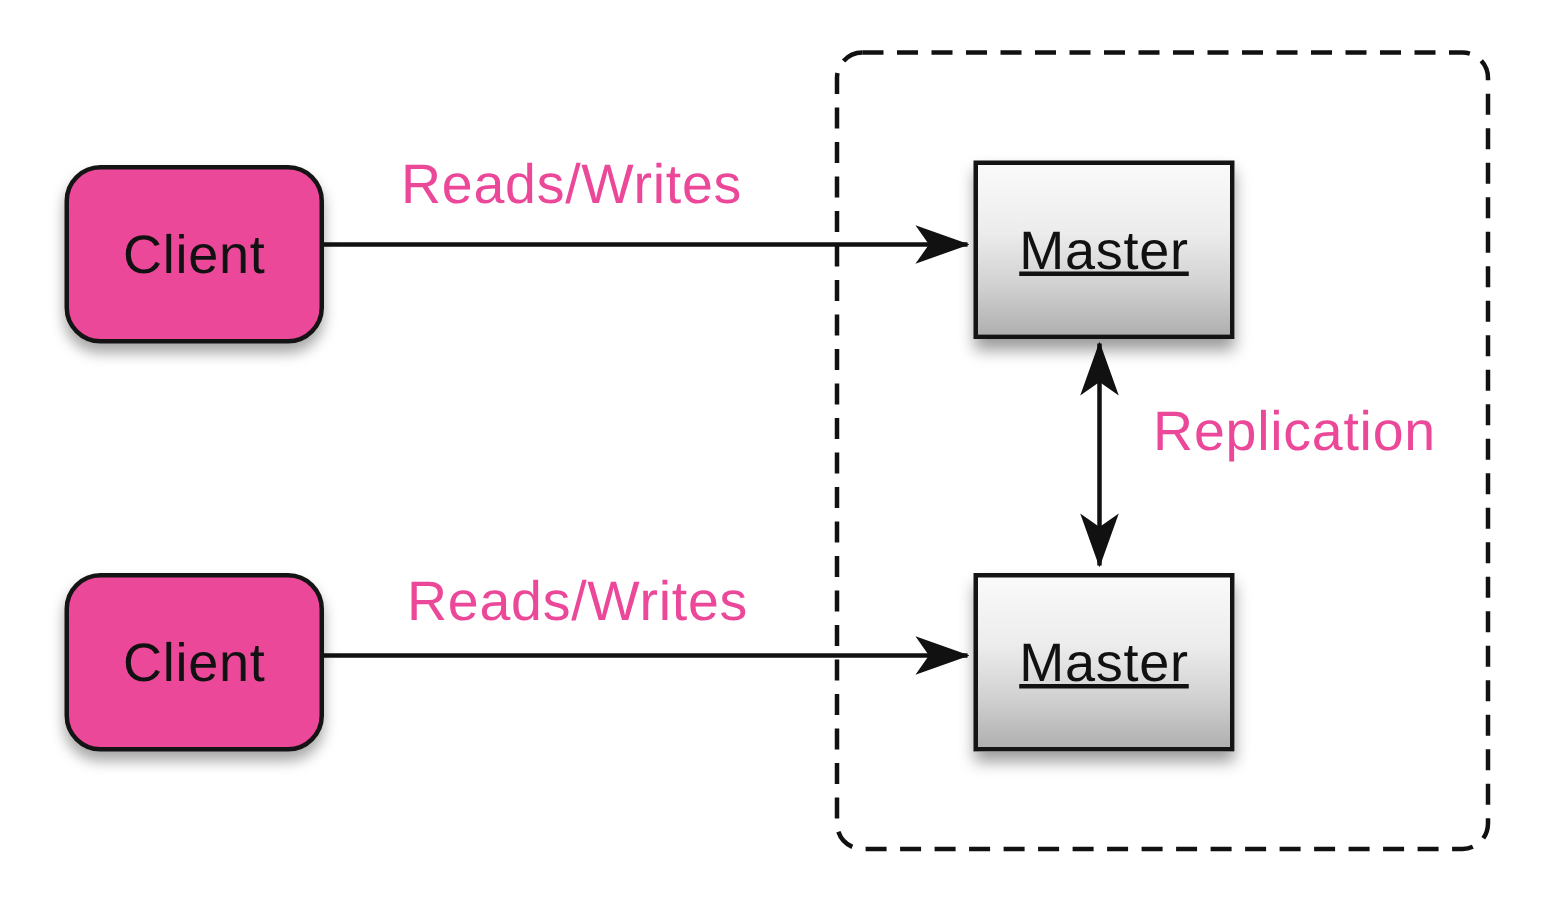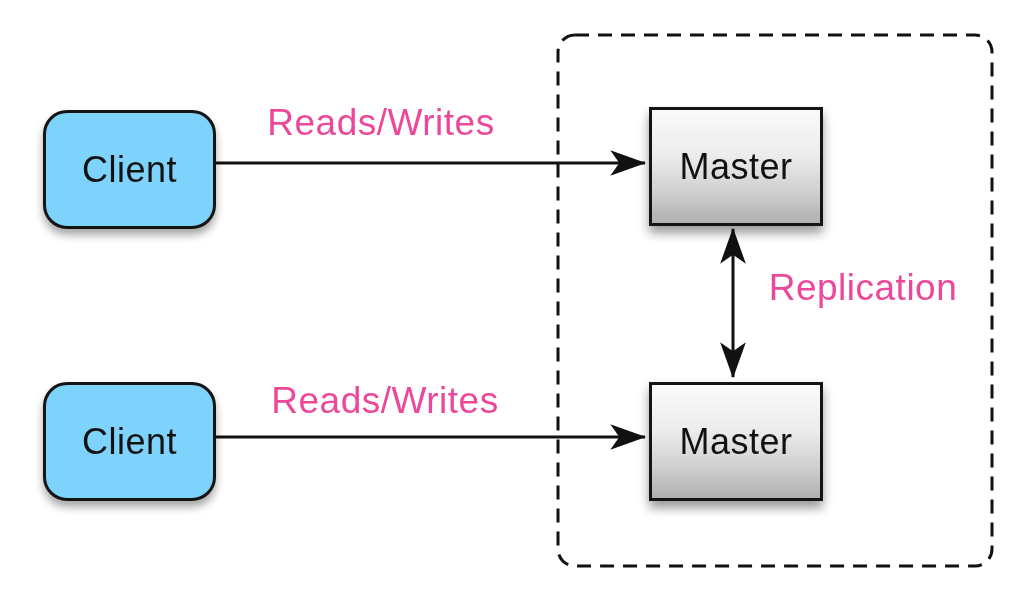--- a/index.html
+++ b/index.html
@@ -27,31 +27,32 @@
     display: flex;
     align-items: center;
     justify-content: center;
     font-size: 36px;
     color: #111111;
     letter-spacing: 0.5px;
   }
   .client {
     width: 167px;
     height: 113px;
-    background: #7dd3fc;
+    background: #ec4899;
     border: 3px solid #141414;
     border-radius: 24px;
     box-shadow: 0 6px 9px rgba(0,0,0,0.35);
   }
   .master {
     width: 168px;
     height: 113px;
     background: linear-gradient(180deg, #fafafa 0%, #ececec 40%, #d2d2d2 70%, #b0b0b0 100%);
     border: 3px solid #141414;
     box-shadow: 0 7px 10px rgba(0,0,0,0.4);
+    text-decoration: underline;
   }
   .client1 { left: 43px;  top: 110px; }
   .client2 { left: 43px;  top: 382px; }
   .master1 { left: 649px; top: 107px; }
   .master2 { left: 649px; top: 382px; }
   .edge-label {
     position: absolute;
     transform: translate(-50%, -50%);
     font-size: 37px;
     color: #ec4899;

